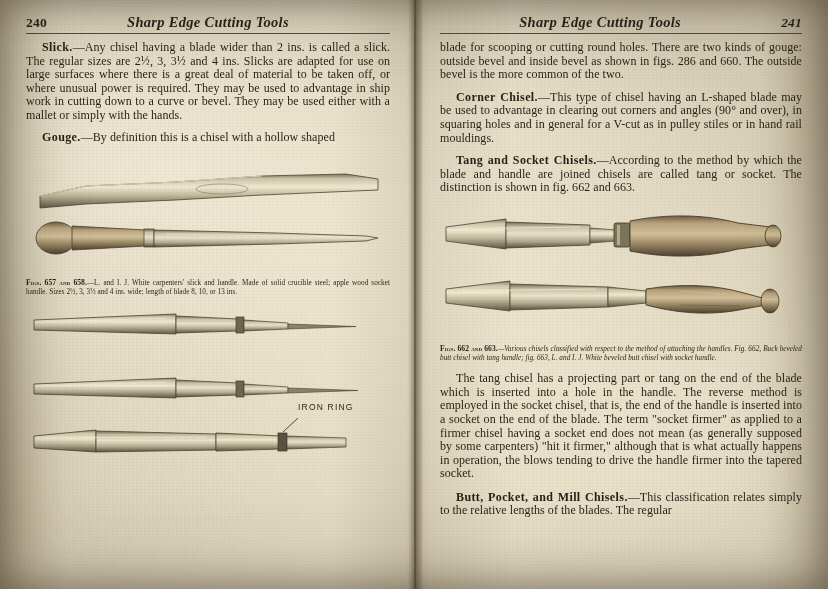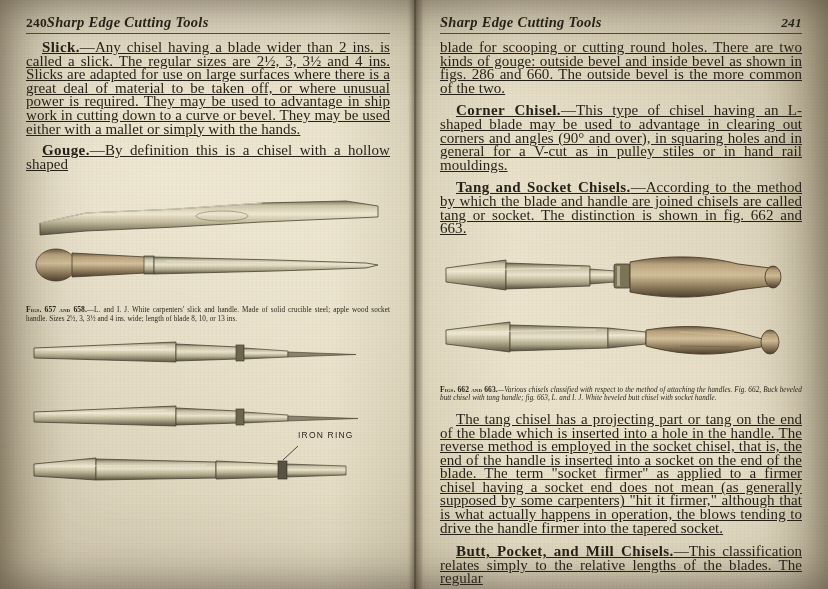--- a/index.html
+++ b/index.html
@@ -82,42 +82,42 @@
     letter-spacing: 0.2px;
     margin-bottom: 2px;
   }
   .runhead .folio {
     font-family: "Liberation Serif", serif;
     font-weight: bold;
     font-size: 13.5px;
   }
   .runhead .title {
     flex: 1;
+    text-align: center;
     font-style: italic;
     font-weight: bold;
     font-size: 14.5px;
     letter-spacing: 0.3px;
   }
   .runhead.left .folio { order: 0; }
   .runhead.right .folio { order: 2; font-style: italic; }
   .rule {
     height: 1px;
     background: #3b3329;
     margin: 2px 0 7px 0;
     opacity: 0.85;
   }
 
   p.body {
     margin: 0 0 2px 0;
-    font-size: 15px;
+    font-size: 12px;
     line-height: 13.6px;
     text-align: justify;
     text-indent: 0;
     letter-spacing: 0.05px;
-    text-decoration: underline;
   }
   p.body.indent { text-indent: 16px; }
   .lead {
     font-weight: bold;
     letter-spacing: 0.4px;
   }
   .ital { font-style: italic; }
 
   .figcap {
     font-size: 7.2px;

